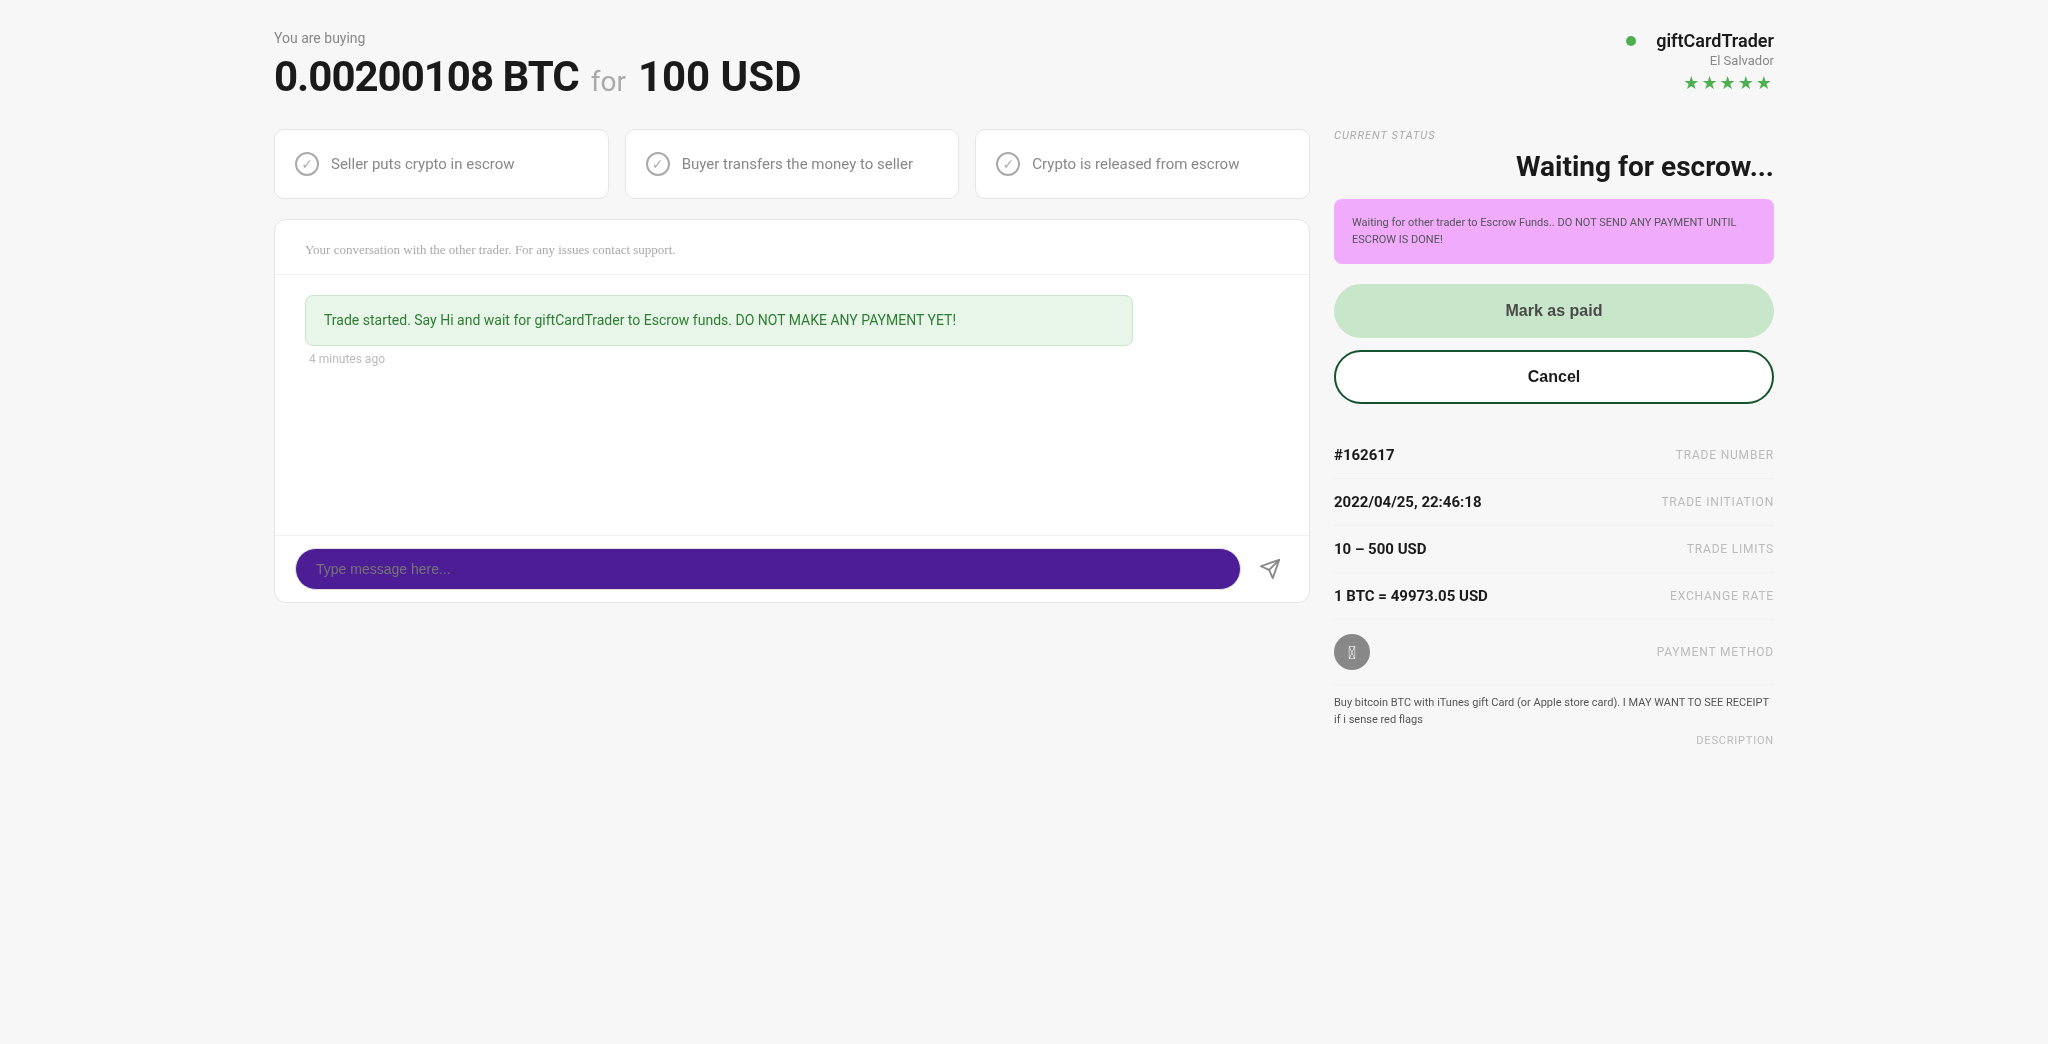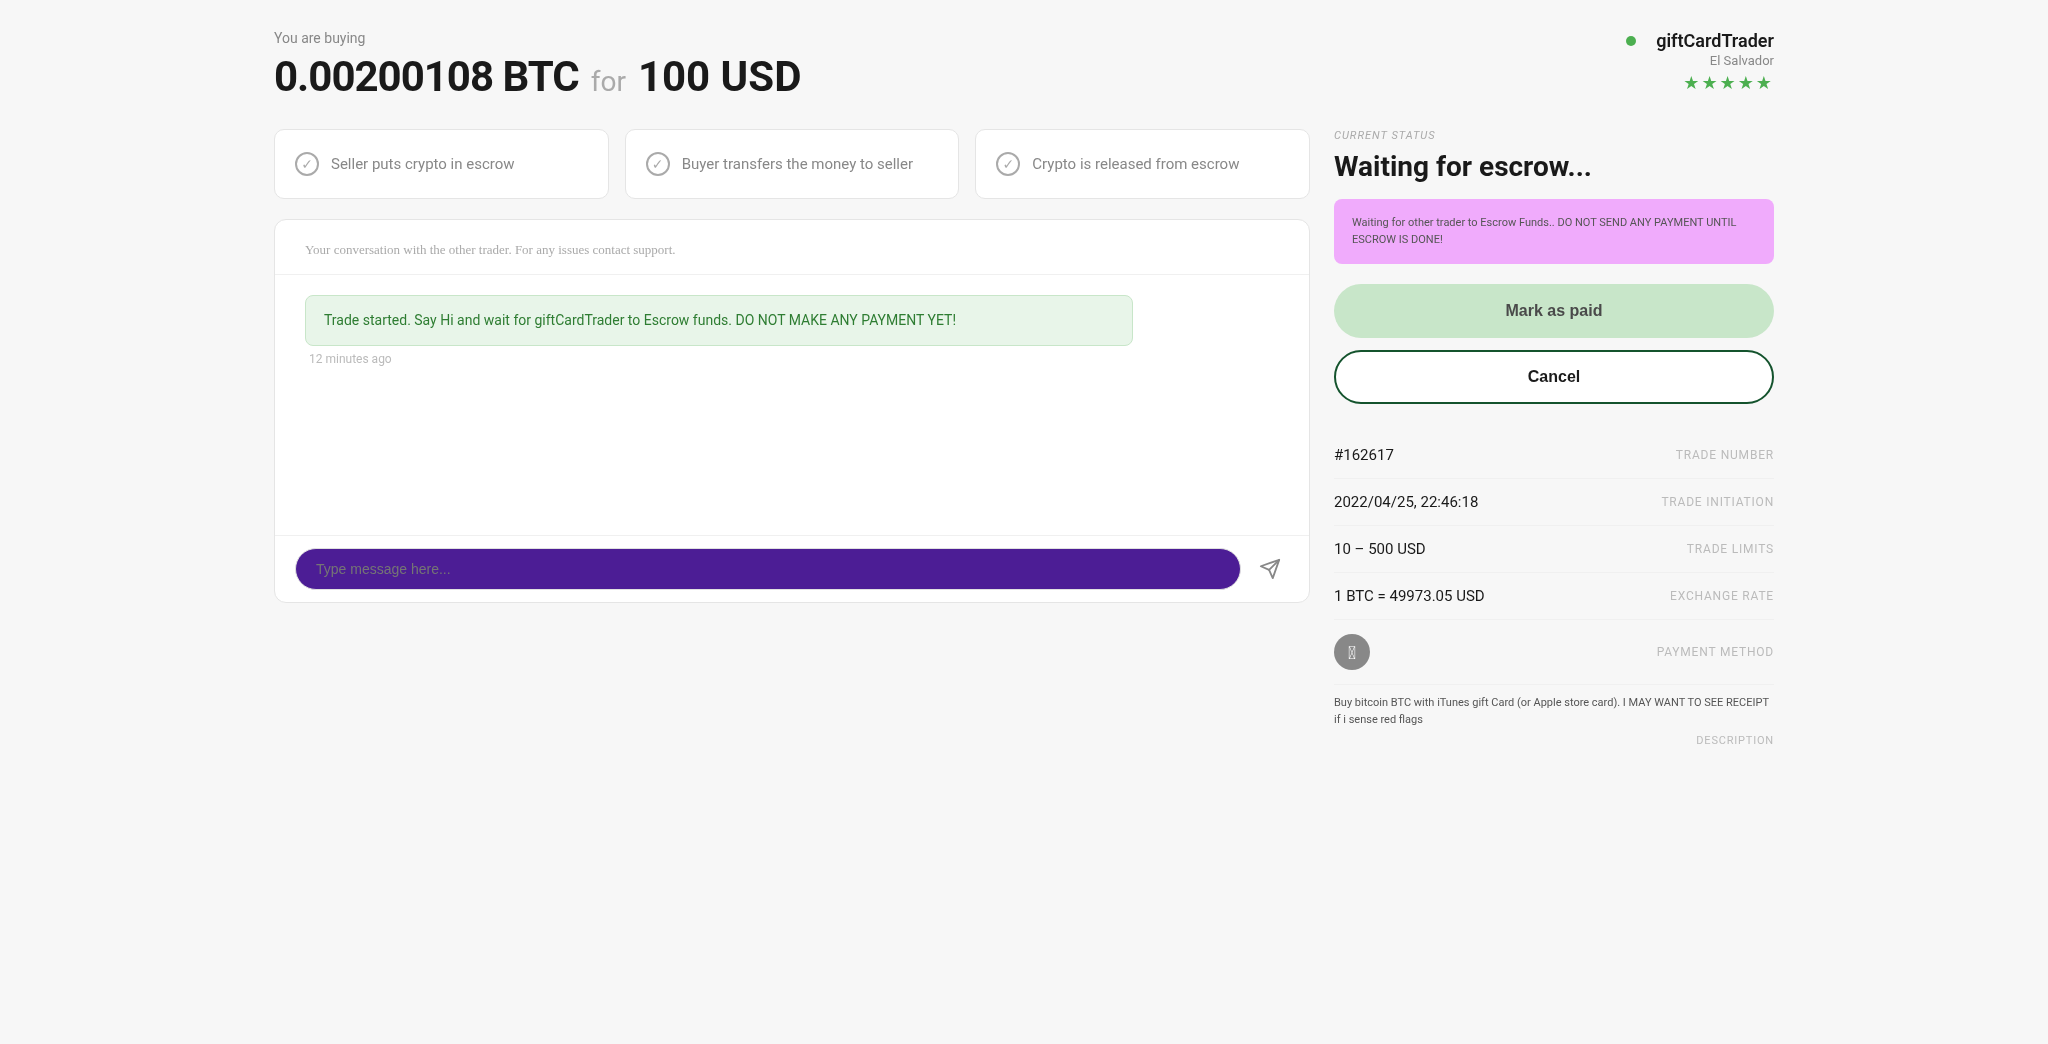--- a/index.html
+++ b/index.html
@@ -199,20 +199,21 @@
       text-transform: uppercase;
       letter-spacing: 1px;
       margin-bottom: 8px;
       font-style: italic;
     }
     .status-title {
       font-size: 28px;
       font-weight: 700;
       color: #1a1a1a;
       margin-bottom: 16px;
+      text-align: right;
     }
     .escrow-warning {
       background: #f0abfc;
       border-radius: 8px;
       padding: 16px 18px;
       font-size: 11px;
       color: #555;
       line-height: 1.5;
       margin-bottom: 20px;
     }
@@ -245,21 +246,21 @@
     .trade-detail-row {
       display: flex;
       justify-content: space-between;
       align-items: center;
       padding: 14px 0;
       border-bottom: 1px solid #f0f0f0;
     }
     .trade-detail-value {
       font-size: 15px;
       color: #1a1a1a;
-      font-weight: 400;
+      font-weight: 700;
     }
     .trade-detail-label {
       font-size: 12px;
       color: #bbb;
       text-transform: uppercase;
       letter-spacing: 0.8px;
     }
     .payment-method-row {
       display: flex;
       align-items: center;
@@ -333,21 +334,21 @@
         <div class="step-card">
           <div class="step-icon completed">✓</div>
           <span class="step-label">Crypto is released from escrow</span>
         </div>
       </div>
 
       <div class="chat-container">
         <div class="chat-header-note">Your conversation with the other trader. For any issues contact support.</div>
         <div class="chat-messages">
           <div class="chat-message">Trade started. Say Hi and wait for giftCardTrader to Escrow funds. DO NOT MAKE ANY PAYMENT YET!</div>
-          <div class="chat-timestamp">12 minutes ago</div>
+          <div class="chat-timestamp">4 minutes ago</div>
         </div>
         <div class="chat-input-row">
           <input class="chat-input" type="text" placeholder="Type message here..." style="">
           <button class="send-button">
             <svg width="22" height="22" viewBox="0 0 24 24" fill="none" stroke="#888" stroke-width="2" stroke-linecap="round" stroke-linejoin="round">
               <line x1="22" y1="2" x2="11" y2="13"></line>
               <polygon points="22 2 15 22 11 13 2 9 22 2"></polygon>
             </svg>
           </button>
         </div>

